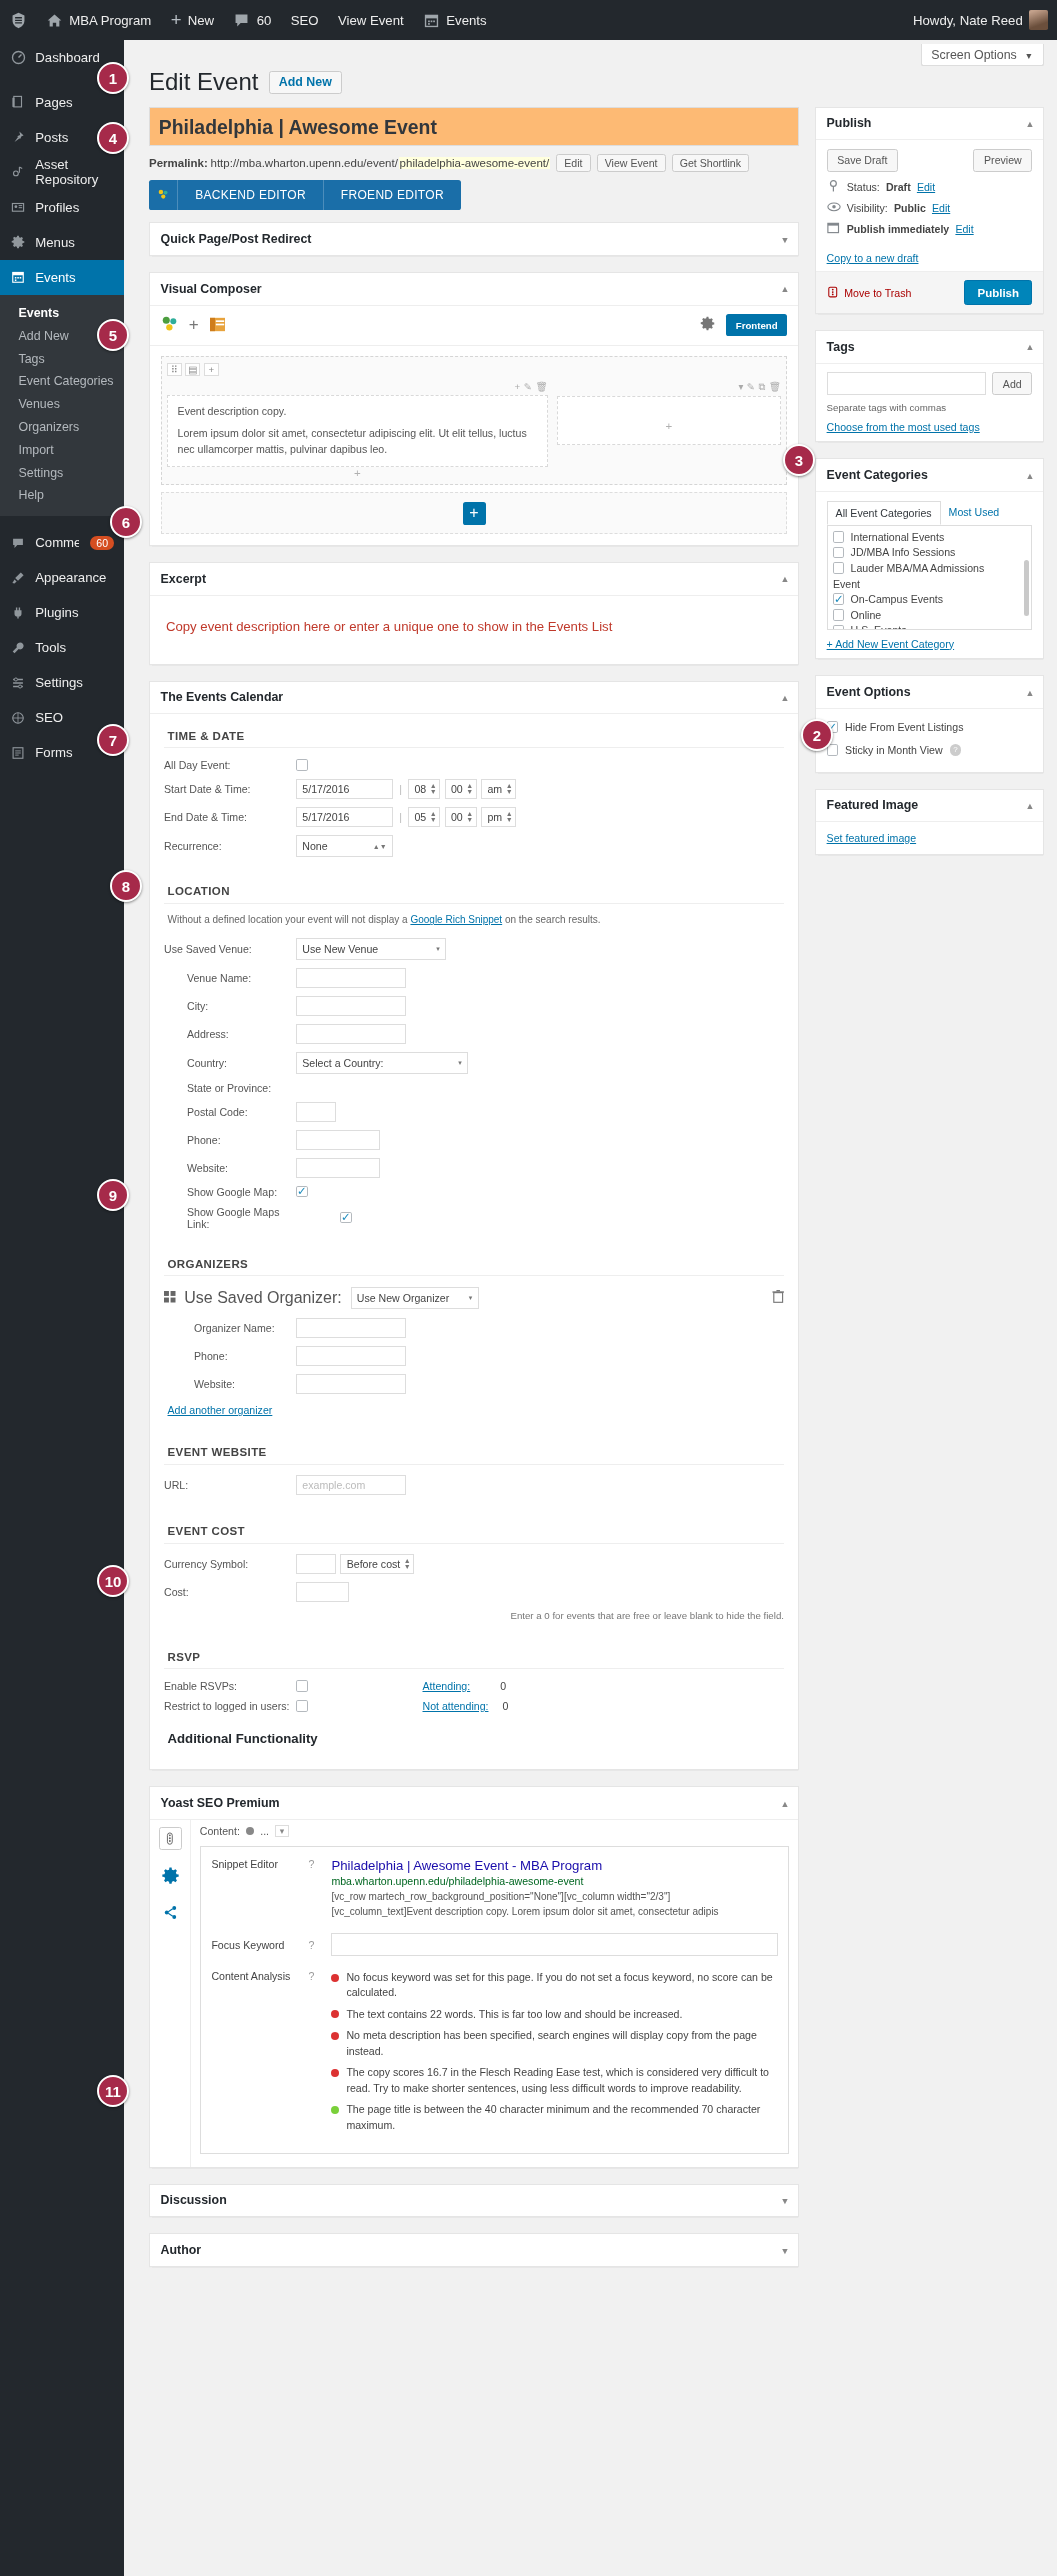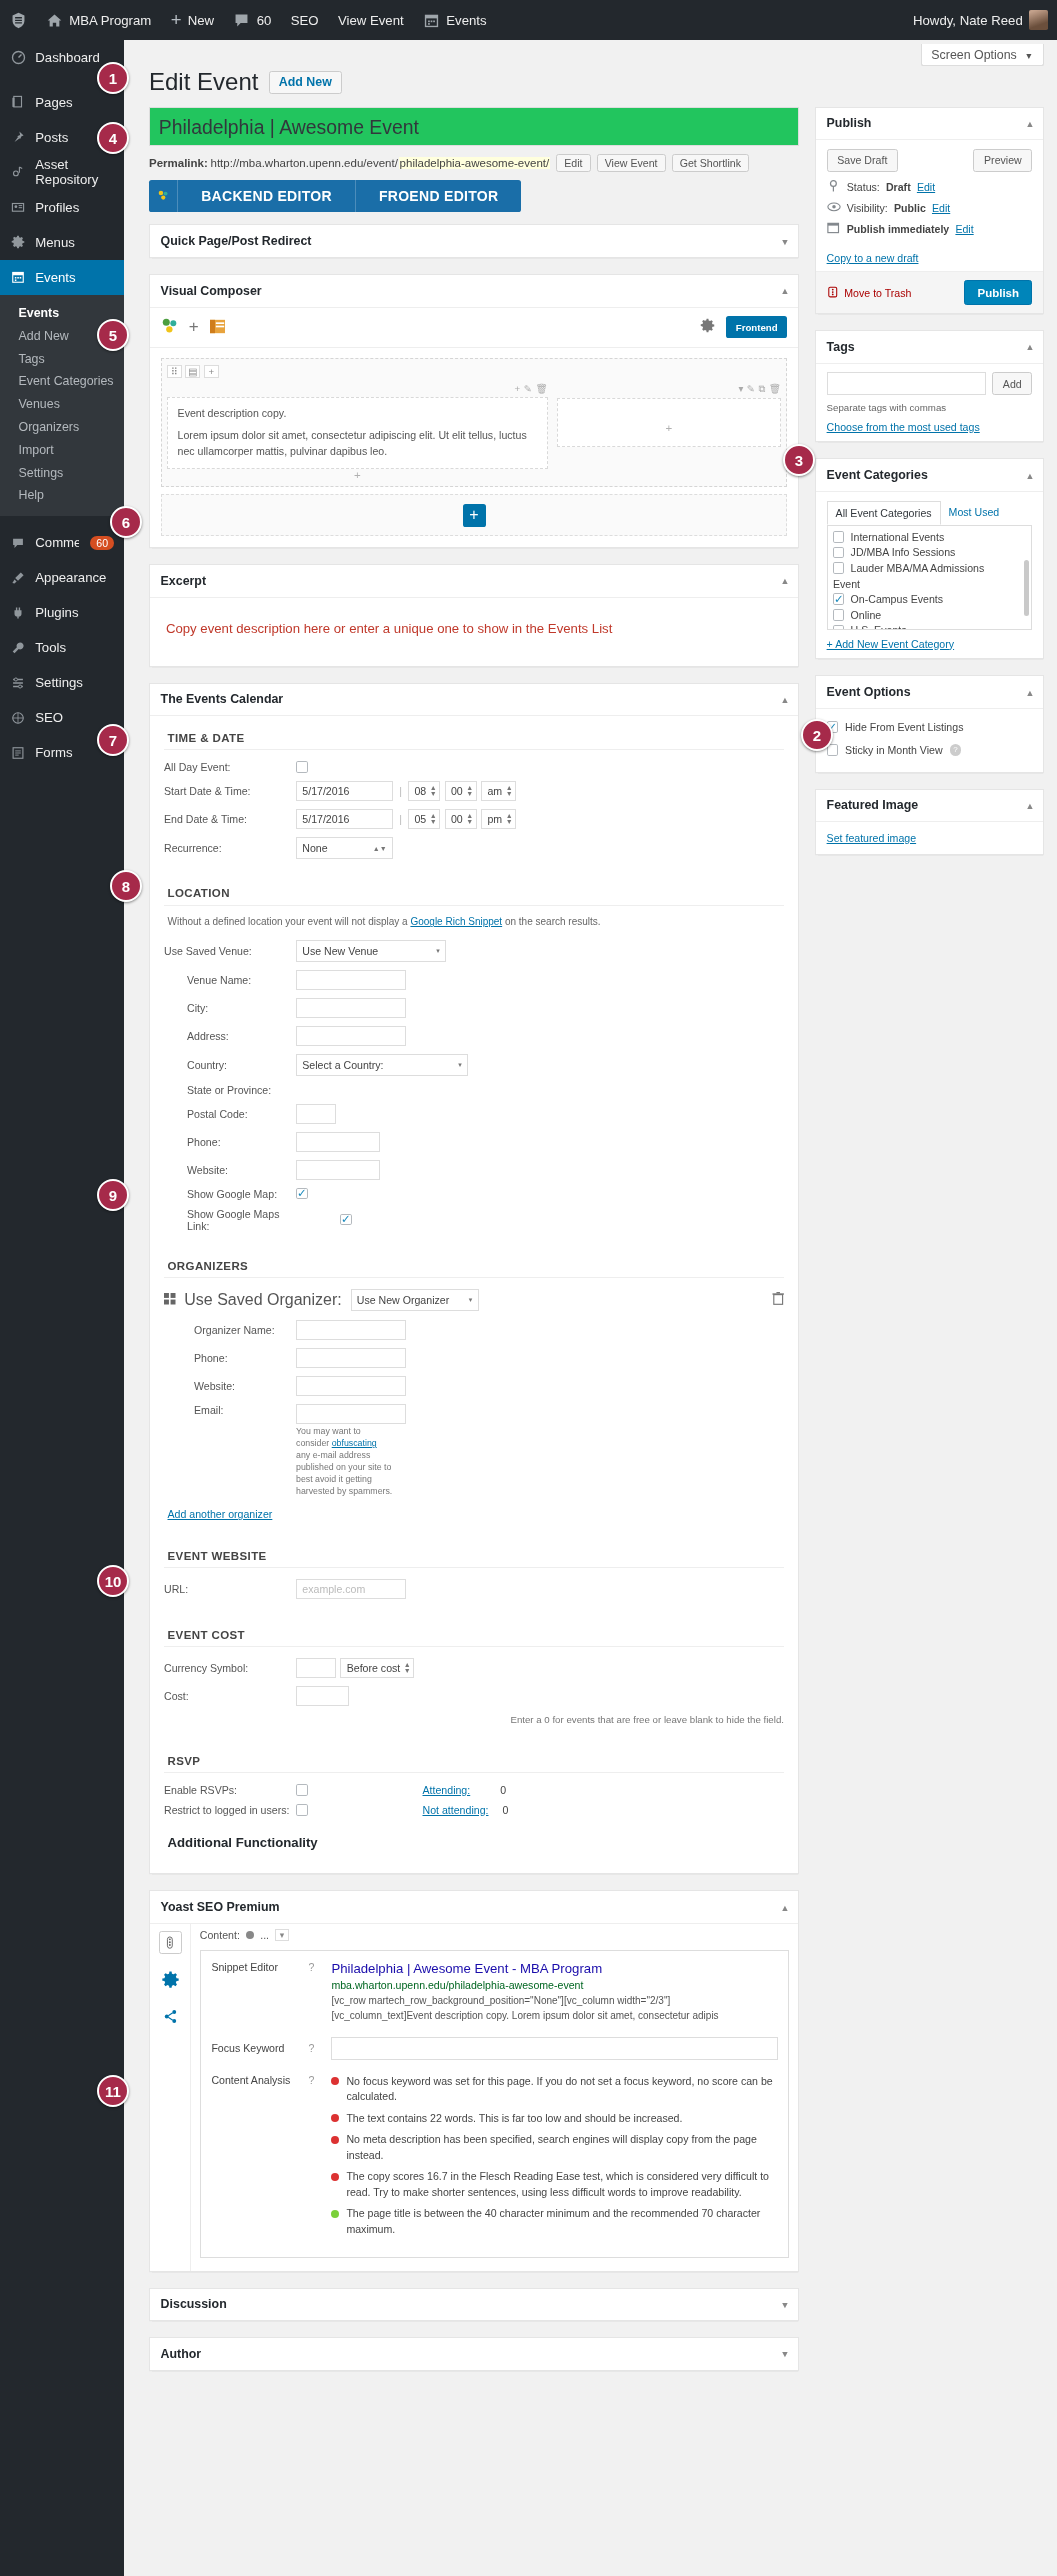--- a/index.html
+++ b/index.html
@@ -54,33 +54,33 @@
   h1.page-title{ font-size:24px; font-weight:400; color:#23282d; margin:14px 0 10.6px 0; display:flex; align-items:center; gap:10.6px;}
   .add-new-btn{ font-size:12.4px; font-weight:bold; color:#0073aa; background:#f7f7f7;
      border:0.9px solid #ccc; border-radius:2.6px; padding:3.5px 8.8px; }
 
   .cols{ display:flex; gap:0; align-items:flex-start; }
   .col-main{ width:666px; padding-right:16px; }
   .col-side{ width:229px; }
 
   
   #title-input{
-    width:100%; height:39px; border:0.9px solid #ddd; background:#22c55e; padding:2.6px 8.8px;
-    font-size:19.4px; font-weight:400; color:#32373c; line-height:35px;
+    width:100%; height:39px; border:0.9px solid #ddd; background:#fdba74; padding:2.6px 8.8px;
+    font-size:19.4px; font-weight:700; color:#32373c; line-height:35px;
   }
   .permalink-row{ margin:8.8px 0 8px 0; font-size:11.5px; color:#444; display:flex; align-items:center; gap:6.2px; flex-wrap:wrap;}
   .permalink-row .plabel{ font-weight:bold; color:#444; }
   .slug-hl{ background:#ffd; padding:0 0.9px; }
   .small-btn{ font-size:10.6px; background:#f7f7f7; border:0.9px solid #ccc; border-radius:2.6px; padding:1.8px 7px; color:#555; }
 
   .vc-switch{ display:inline-flex; align-items:center; background:#1a6ea8; border-radius:2.6px;
      overflow:hidden; margin-bottom:12.4px; }
   .vc-switch .vc-logo{ padding:5.3px 7px 5.3px 8px; display:flex; }
-  .vc-switch .sw{ color:#fff; font-size:14px; font-weight:bold; letter-spacing:0.3px;
-     padding:8px 23px; border-left:0.9px solid rgba(255,255,255,.22);}
+  .vc-switch .sw{ color:#fff; font-size:12px; font-weight:normal; letter-spacing:0.3px;
+     padding:8px 17px; border-left:0.9px solid rgba(255,255,255,.22);}
 
   
   .postbox{ background:#fff; border:0.9px solid #e5e5e5; margin-bottom:16px; box-shadow:0 0.9px 0.9px rgba(0,0,0,.04); }
   .pb-head{ display:flex; align-items:center; justify-content:space-between;
      padding:8.8px 10.6px; border-bottom:0.9px solid #eee; font-size:12.4px; font-weight:bold; color:#23282d;}
   .pb-head.noline{ border-bottom:none; }
   .pb-body{ padding:10.6px; }
   .toggle-tri{ color:#888; font-size:9.7px; }
 
   
@@ -654,29 +654,20 @@
               <span class="inp w125"></span>
             </div>
             <div class="frow">
               <span class="flabel" style="padding-left:30px;">Phone:</span>
               <span class="inp w125"></span>
             </div>
             <div class="frow">
               <span class="flabel" style="padding-left:30px;">Website:</span>
               <span class="inp w125"></span>
             </div>
-            <div class="frow" style="align-items:flex-start;">
-              <span class="flabel" style="padding-left:30px;">Email:</span>
-              <span style="display:flex;flex-direction:column;gap:2.6px;">
-                <span class="inp w125"></span>
-                <span class="email-note">
-                  <span>You may want to consider </span><span class="linkish">obfuscating</span><span> any e-mail address published on your site to best avoid it getting harvested by spammers.</span>
-                </span>
-              </span>
-            </div>
             <div style="margin:10.6px 0 17.6px 3.5px;">
               <span class="linkish" style="font-size:10.6px;">Add another organizer</span>
             </div>
 
             <div class="sec-title">EVENT WEBSITE</div>
             <div class="frow" style="margin-bottom:17.6px;">
               <span class="flabel">URL:</span>
               <span class="inp w125" style="color:#bbb;display:inline-flex;align-items:center;">example.com</span>
             </div>
 

